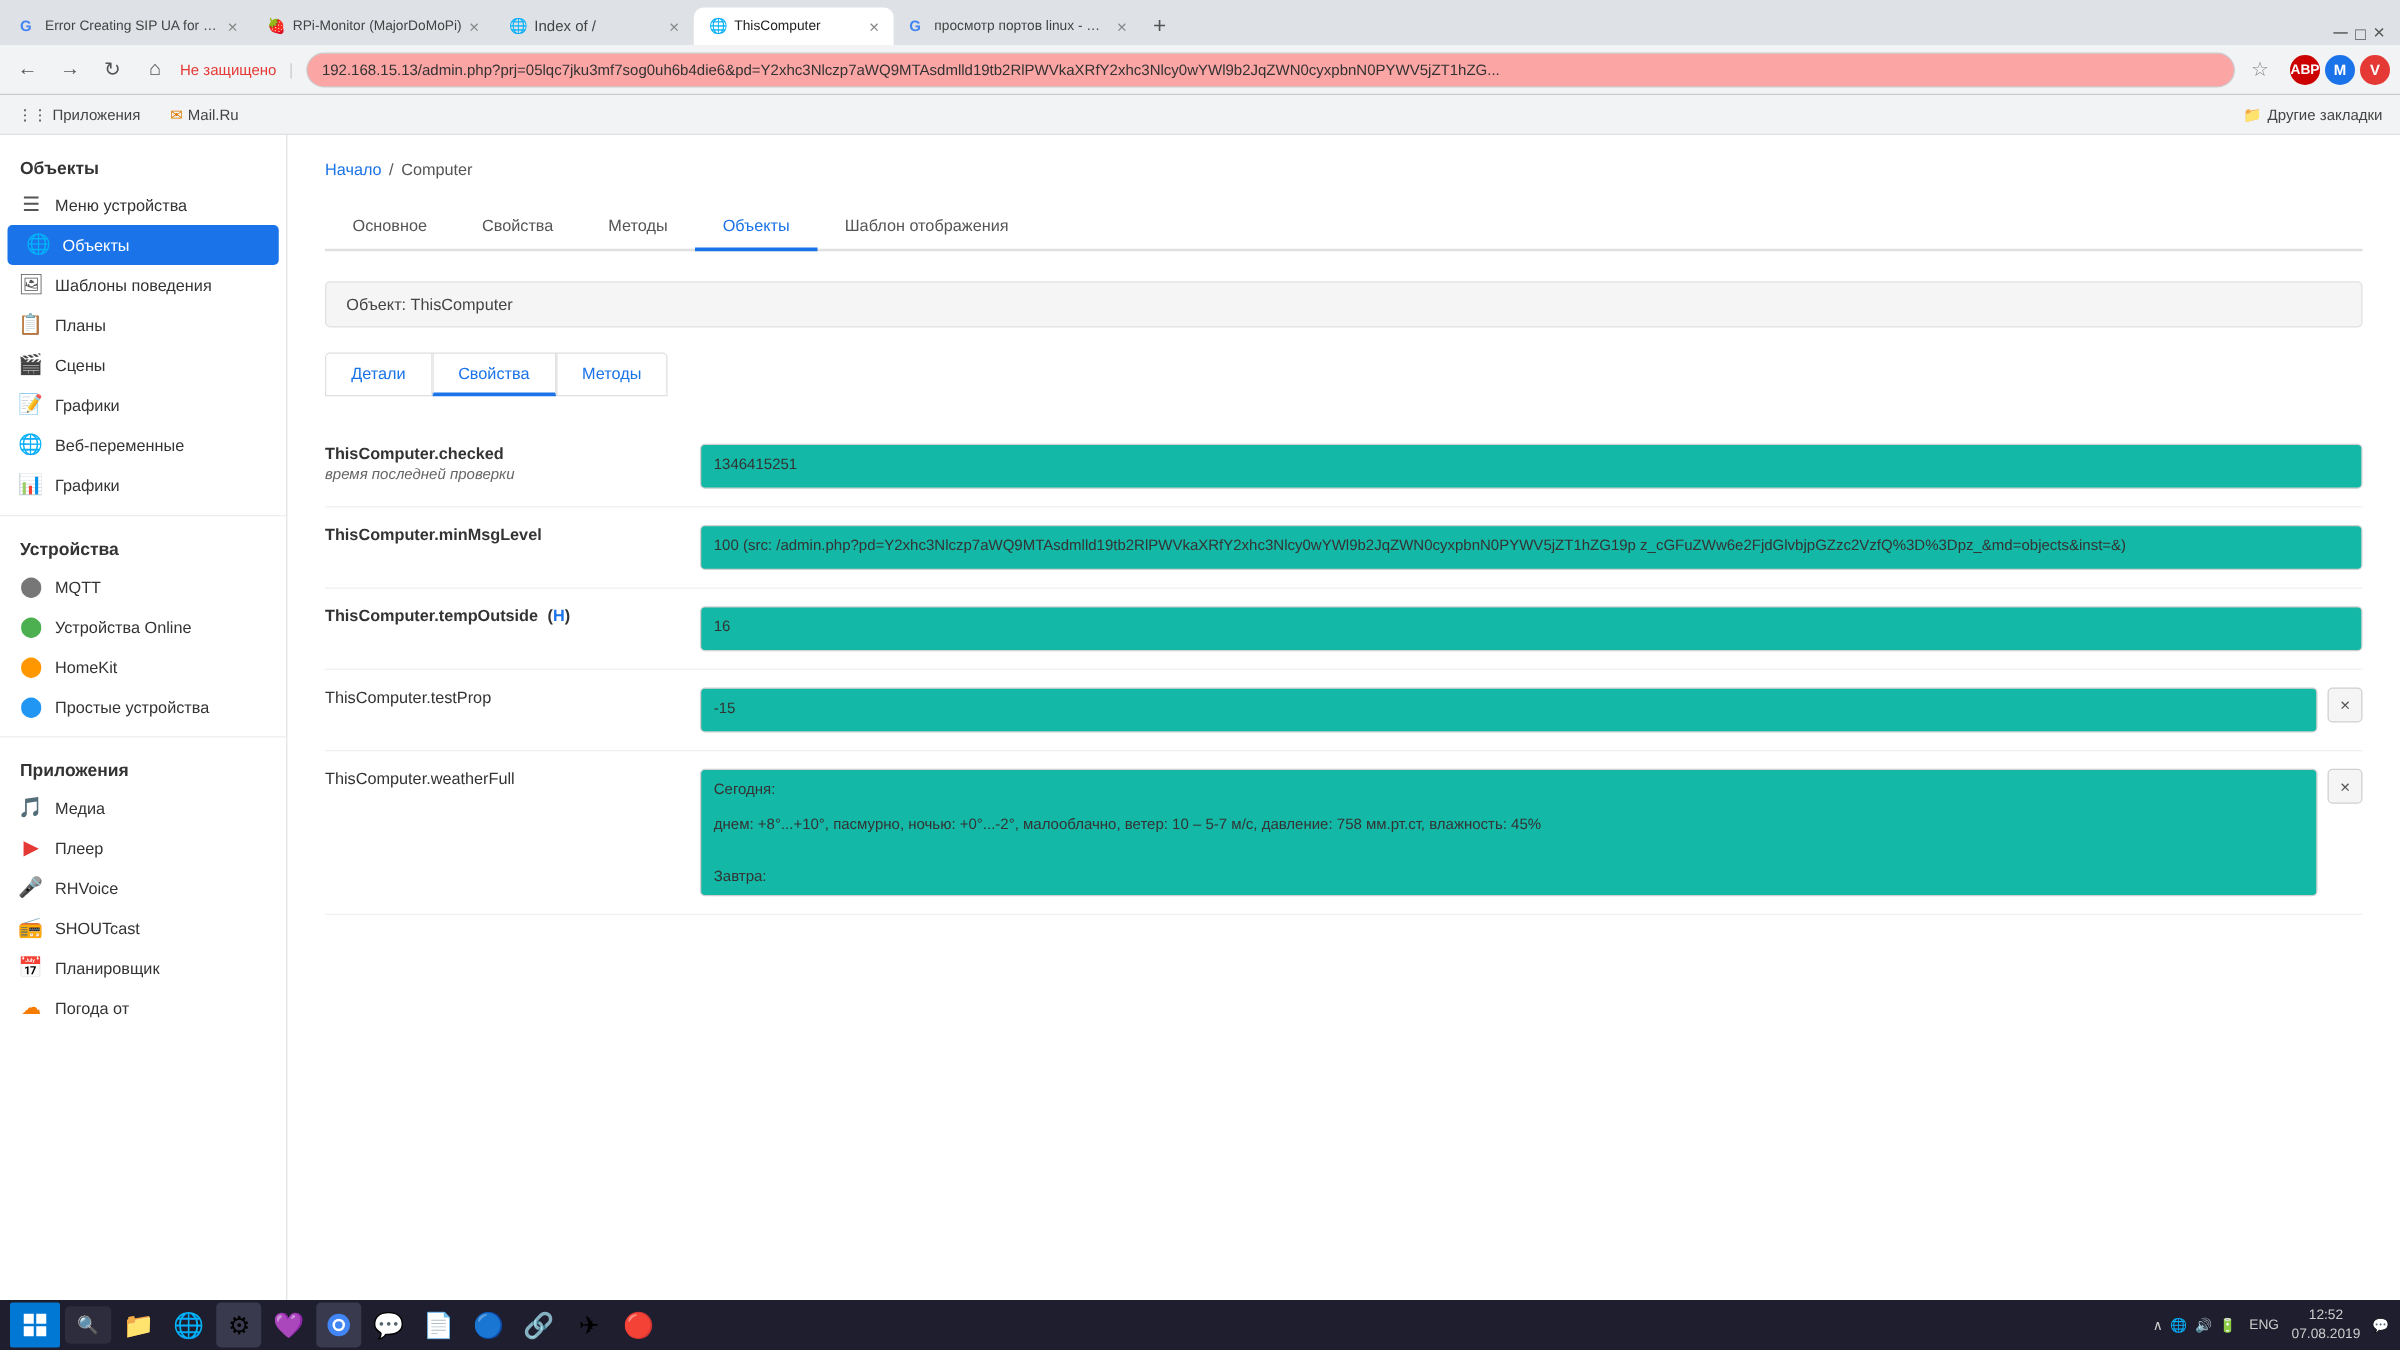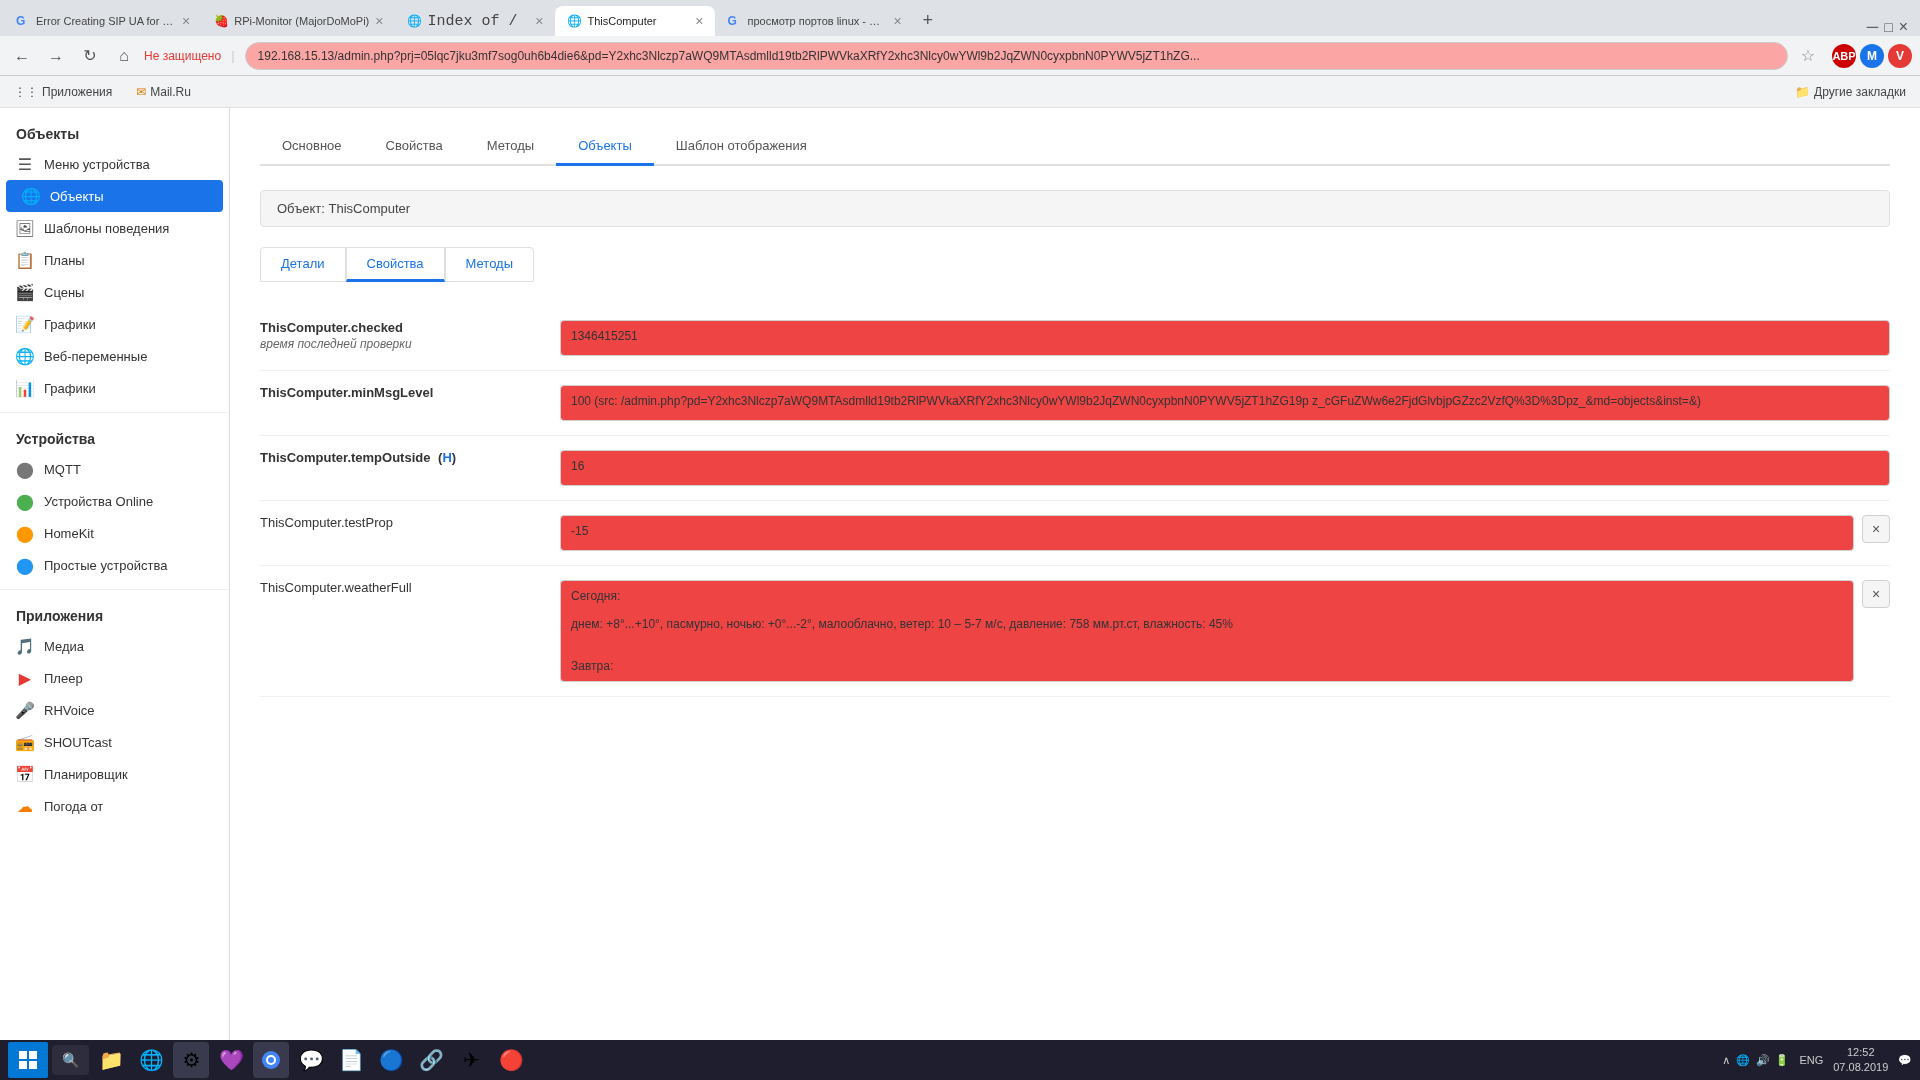--- a/index.html
+++ b/index.html
@@ -52,21 +52,21 @@
     .sub-tab-btn:first-child { border-radius: 4px 0 0 0; }
     .sub-tab-btn:last-child { border-radius: 0 4px 0 0; }
 
     
     .prop-row { display: flex; align-items: flex-start; padding: 14px 0; border-bottom: 1px solid #f0f0f0; gap: 20px; }
     .prop-label { width: 280px; min-width: 280px; font-size: 13px; }
     .prop-label-main { font-weight: bold; color: #333; display: block; }
     .prop-label-sub { font-style: italic; color: #666; font-size: 12px; display: block; margin-top: 2px; }
     .prop-label-link { color: #1a73e8; text-decoration: none; }
     .prop-value-wrap { flex: 1; display: flex; align-items: flex-start; gap: 8px; }
-    .prop-input { flex: 1; border: 1px solid #d0d0d0; border-radius: 4px; padding: 8px 10px; font-size: 12px; color: #333; background: #ef4444; min-height: 36px; }
+    .prop-input { flex: 1; border: 1px solid #d0d0d0; border-radius: 4px; padding: 8px 10px; font-size: 12px; color: #333; background: #14b8a6; min-height: 36px; }
     .prop-input.multiline { min-height: 90px; resize: none; }
     .prop-delete-btn { width: 28px; height: 28px; display: flex; align-items: center; justify-content: center; border: 1px solid #d0d0d0; border-radius: 4px; background: #f5f5f5; cursor: pointer; color: #555; font-size: 14px; }
 
     
     .taskbar { height: 40px; background: #1e1e2e; display: flex; align-items: center; padding: 0 8px; gap: 4px; position: fixed; bottom: 0; width: 1920px; z-index: 100; }
     .taskbar-start { width: 40px; height: 36px; display: flex; align-items: center; justify-content: center; background: #0078d4; border-radius: 2px; cursor: pointer; }
     .taskbar-search { display: flex; align-items: center; background: #2d2d3e; border-radius: 4px; padding: 0 10px; height: 30px; gap: 6px; cursor: pointer; }
     .taskbar-app { width: 36px; height: 36px; display: flex; align-items: center; justify-content: center; border-radius: 4px; cursor: pointer; font-size: 20px; }
     .taskbar-right { margin-left: auto; display: flex; align-items: center; gap: 10px; color: #ccc; font-size: 11px; }
     .taskbar-time { text-align: center; line-height: 1.4; }
@@ -88,21 +88,21 @@
       <span style="overflow:hidden;white-space:nowrap;text-overflow:ellipsis;font-size:11px;max-width:140px;">Error Creating SIP UA for profile:</span>
       <span class="tab-close">×</span>
     </div>
     <div class="tab" style="background:#dee1e6;">
       <span class="tab-favicon">🍓</span>
       <span style="overflow:hidden;white-space:nowrap;text-overflow:ellipsis;font-size:11px;max-width:140px;">RPi-Monitor (MajorDoMoPi)</span>
       <span class="tab-close">×</span>
     </div>
     <div class="tab" style="background:#dee1e6;">
       <span class="tab-favicon">🌐</span>
-      <span style="overflow:hidden;white-space:nowrap;text-overflow:ellipsis;font-size:15px;max-width:140px;font-family:Liberation Mono, monospace;">Index of /</span>
+      <span style="overflow:hidden;white-space:nowrap;text-overflow:ellipsis;font-size:12px;max-width:140px;">Index of /</span>
       <span class="tab-close">×</span>
     </div>
     <div class="tab active">
       <span class="tab-favicon">🌐</span>
       <span style="overflow:hidden;white-space:nowrap;text-overflow:ellipsis;font-size:11px;max-width:140px;">ThisComputer</span>
       <span class="tab-close">×</span>
     </div>
     <div class="tab" style="background:#dee1e6;">
       <span class="tab-favicon" style="color:#4285f4;font-weight:bold;font-size:12px;">G</span>
       <span style="overflow:hidden;white-space:nowrap;text-overflow:ellipsis;font-size:11px;max-width:140px;">просмотр портов linux - Поиск</span>
@@ -231,20 +231,25 @@
         <span>Планировщик</span>
       </div>
       <div class="sidebar-item">
         <span class="sidebar-icon" style="color:#f57c00;">☁</span>
         <span>Погода от</span>
       </div>
     </div>
 
     <div class="content-area">
 
+      <div class="breadcrumb">
+        <a>Начало</a>
+        <span>/</span>
+        <span>Computer</span>
+      </div>
 
       <div class="tabs-row">
         <div class="tab-btn">Основное</div>
         <div class="tab-btn">Свойства</div>
         <div class="tab-btn">Методы</div>
         <div class="tab-btn active">Объекты</div>
         <div class="tab-btn">Шаблон отображения</div>
       </div>
 
       <div class="object-header">

